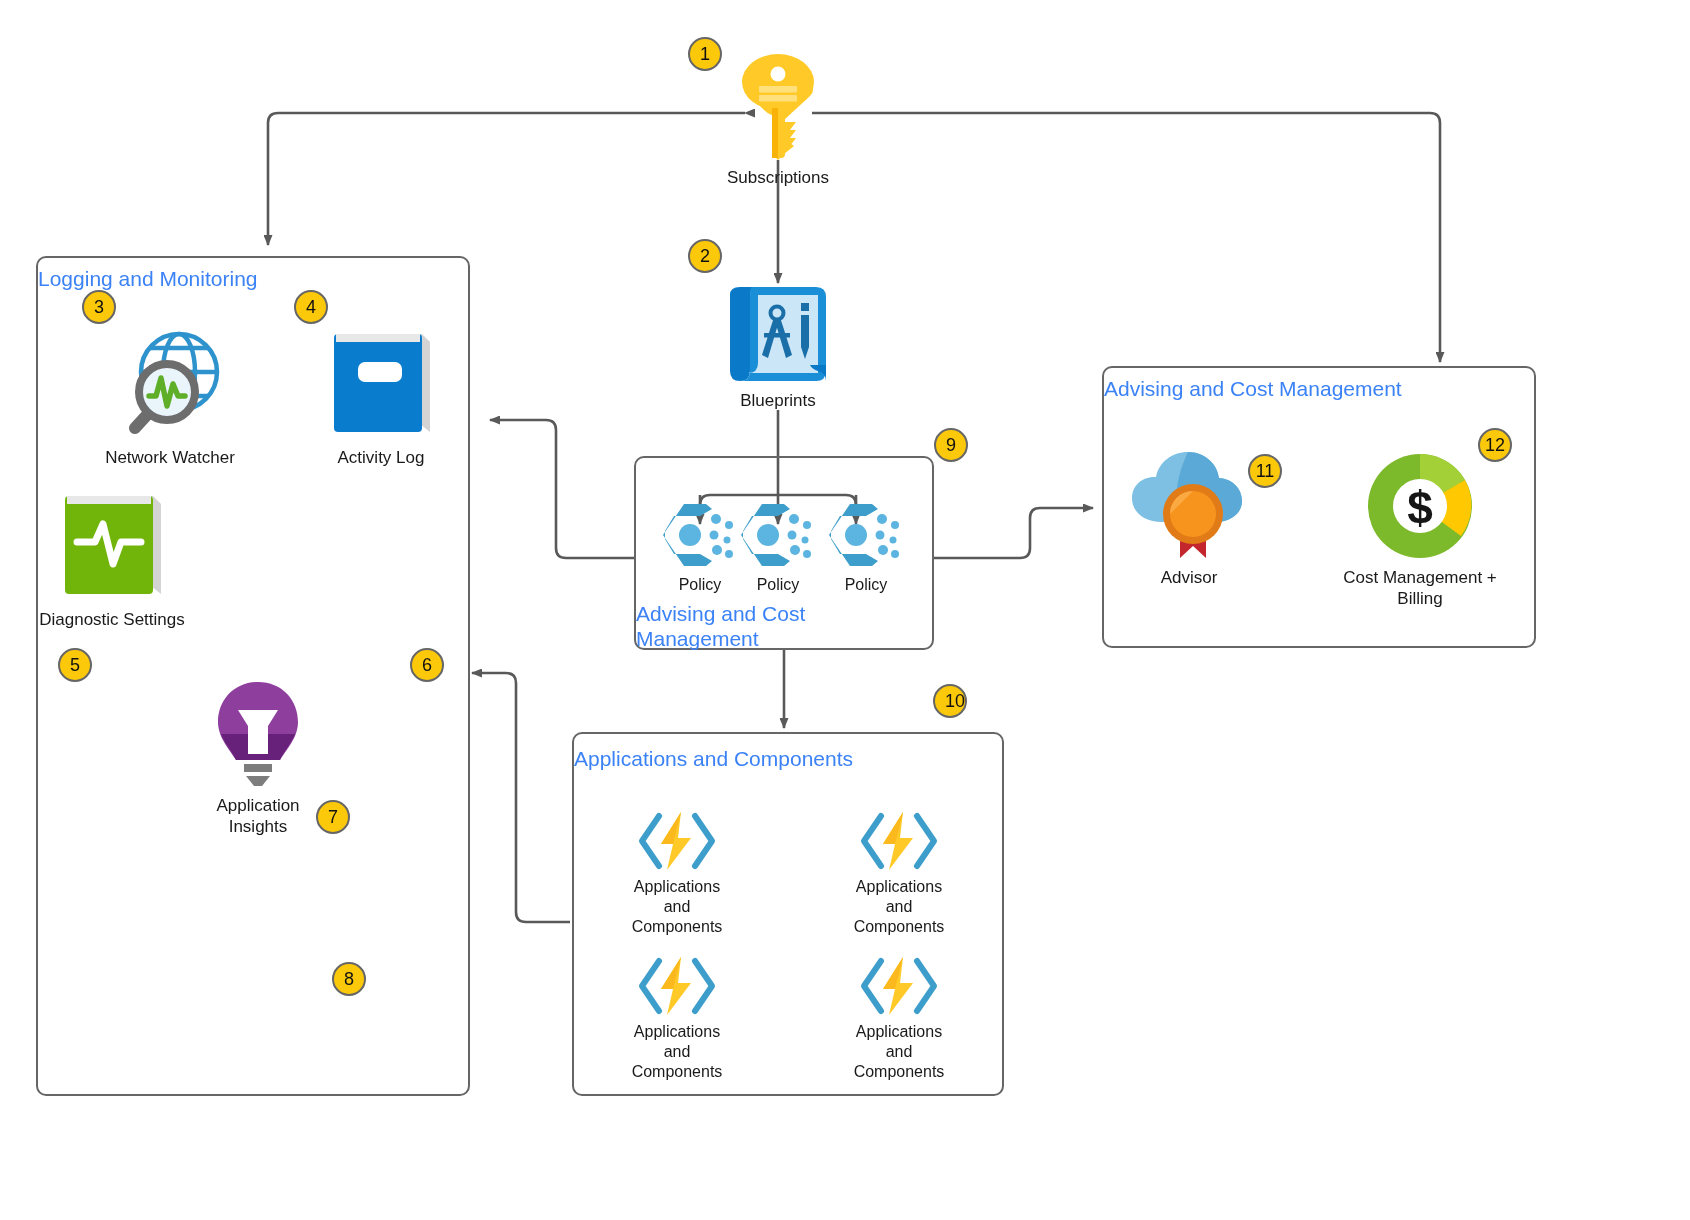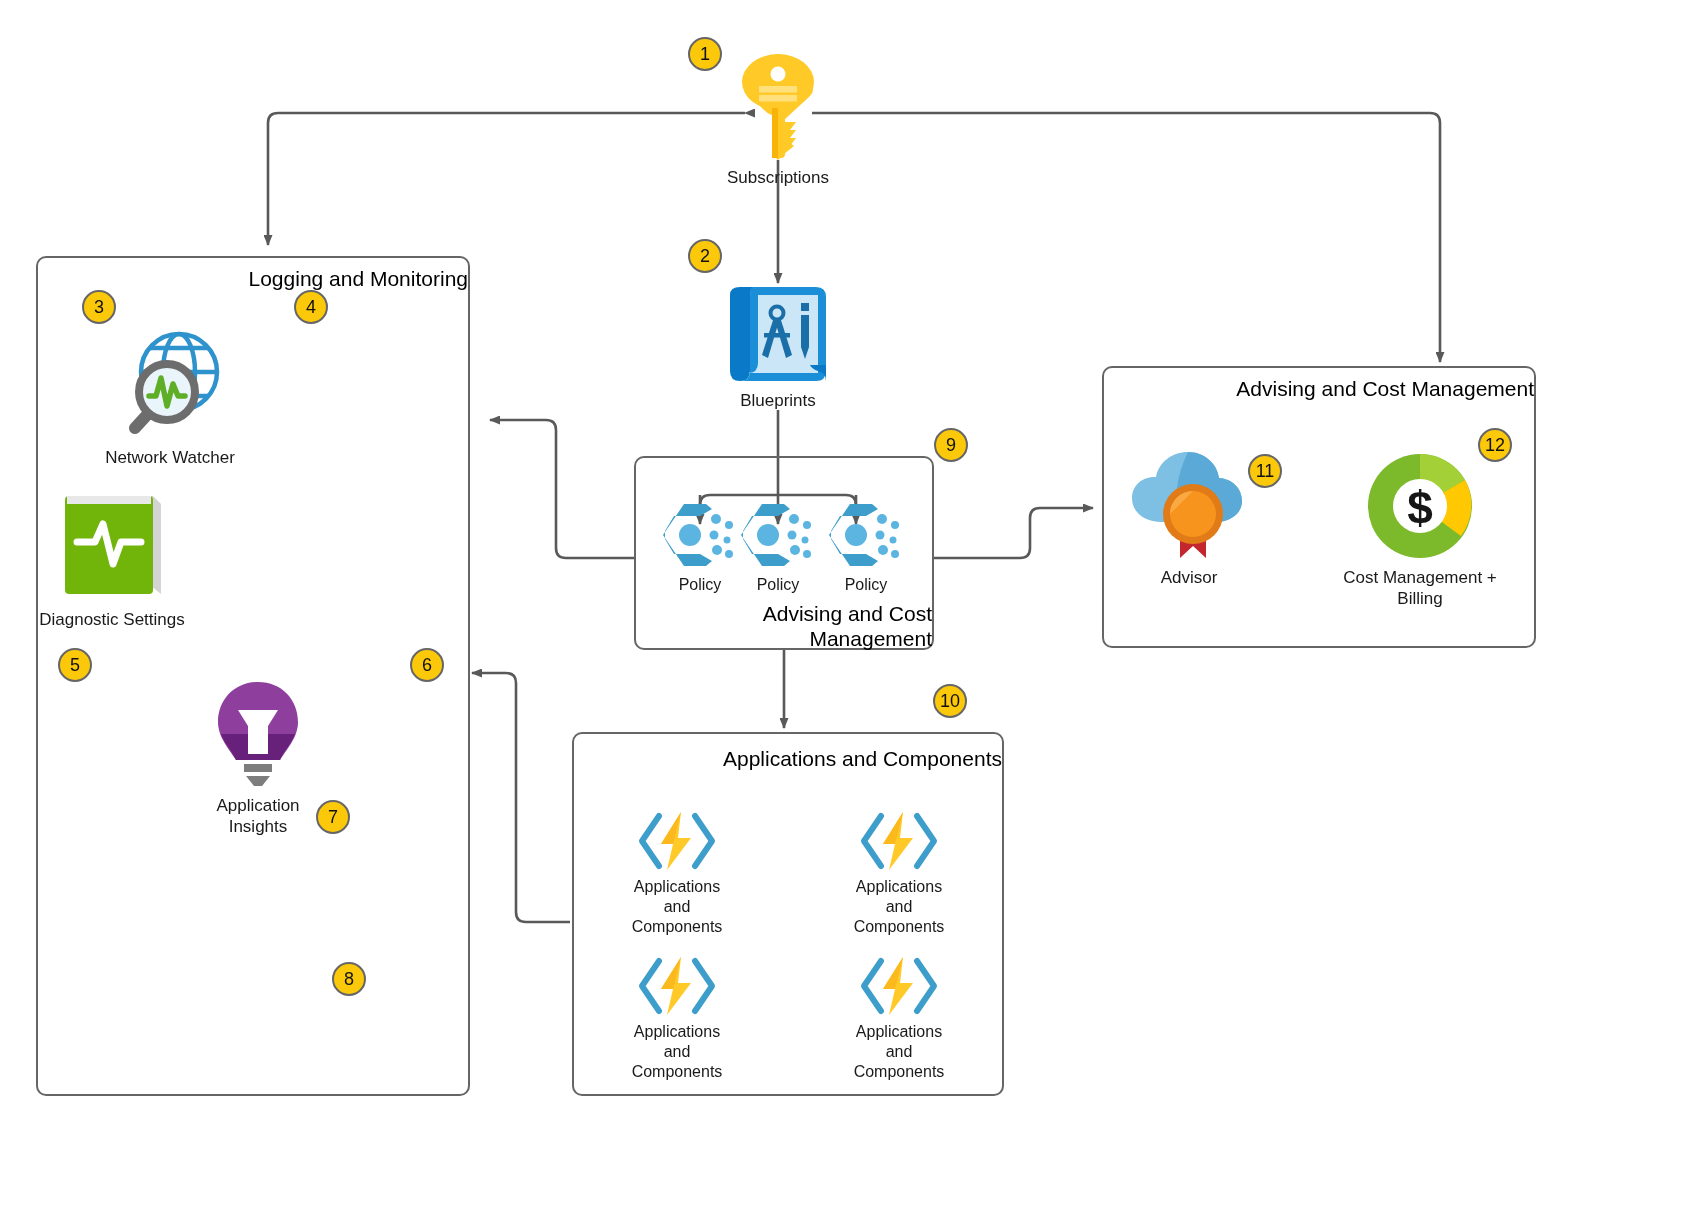--- a/index.html
+++ b/index.html
@@ -28,23 +28,23 @@
     position: absolute;
     border: 2.5px solid #666666;
     border-radius: 10px;
     background: transparent;
     box-sizing: border-box;
   }
   .group-title {
     position: absolute;
     left: 0;
     right: 0;
-    text-align: right;
+    text-align: left;
     font-size: 21px;
-    color: #000000;
+    color: #3b82f6;
     line-height: 25px;
   }
   .badge {
     position: absolute;
     width: 34px;
     height: 34px;
     border-radius: 50%;
     background: #fcc80a;
     border: 2.5px solid #666666;
     box-sizing: border-box;
@@ -171,20 +171,29 @@
         <line x1="38" y1="18" x2="98" y2="18"></line>
         <line x1="38" y1="66" x2="98" y2="66"></line>
       </g>
       <line x1="24" y1="98" x2="46" y2="74" stroke="#6d6d6d" stroke-width="12" stroke-linecap="round"></line>
       <circle cx="56" cy="62" r="28" fill="#eaf4fb" stroke="#6d6d6d" stroke-width="8"></circle>
       <path d="M38 66 L45 66 L50 48 L56 76 L62 54 L67 66 L74 66" fill="none" stroke="#5eaf27" stroke-width="5.5" stroke-linejoin="round" stroke-linecap="round"></path>
     </svg>
     <div class="cap">Network Watcher</div>
   </div>
 
+  <div class="node" style="left:318px; top:328px; width:126px;">
+    <svg class="ico" width="118" height="114" viewBox="0 0 118 114">
+      <path d="M22 6 L100 6 L108 14 L108 104 L98 96 L22 96 Z" fill="#d4d4d4"></path>
+      <rect x="12" y="6" width="88" height="98" rx="4" fill="#0a7cce"></rect>
+      <rect x="14" y="6" width="84" height="8" fill="#e8e8e8"></rect>
+      <rect x="36" y="34" width="44" height="20" rx="7" fill="#ffffff"></rect>
+    </svg>
+    <div class="cap">Activity Log</div>
+  </div>
 
   <div class="node" style="left:36px; top:490px; width:152px;">
     <svg class="ico" width="118" height="114" viewBox="0 0 118 114">
       <path d="M22 6 L100 6 L108 14 L108 104 L98 96 L22 96 Z" fill="#d4d4d4"></path>
       <rect x="12" y="6" width="88" height="98" rx="4" fill="#71b50a"></rect>
       <rect x="14" y="6" width="84" height="8" fill="#e8e8e8"></rect>
       <path d="M24 52 L42 52 L50 34 L60 74 L68 52 L88 52" fill="none" stroke="#ffffff" stroke-width="7" stroke-linejoin="round" stroke-linecap="round"></path>
     </svg>
     <div class="cap">Diagnostic Settings</div>
   </div>
@@ -334,17 +343,17 @@
 
   <div class="badge" style="left:688px;  top:37px;">1</div>
   <div class="badge" style="left:688px;  top:239px;">2</div>
   <div class="badge" style="left:82px;   top:290px;">3</div>
   <div class="badge" style="left:294px;  top:290px;">4</div>
   <div class="badge" style="left:58px;   top:648px;">5</div>
   <div class="badge" style="left:410px;  top:648px;">6</div>
   <div class="badge" style="left:316px;  top:800px;">7</div>
   <div class="badge" style="left:332px;  top:962px;">8</div>
   <div class="badge" style="left:934px;  top:428px;">9</div>
-  <div class="badge" style="left:933px;  top:684px;">10</div>
+  <div class="badge" style="left:933px;  top:684px;text-align:right;">10</div>
   <div class="badge" style="left:1248px; top:428px;margin-top:26px;">11</div>
   <div class="badge" style="left:1478px; top:428px;">12</div>
 
 </div>
 
 </body></html>

